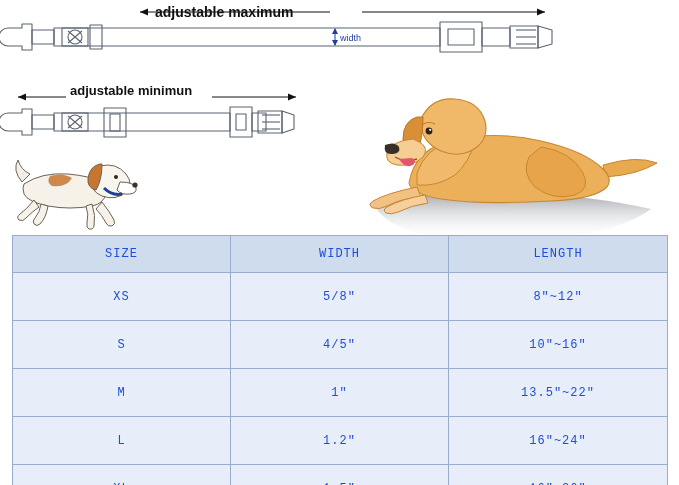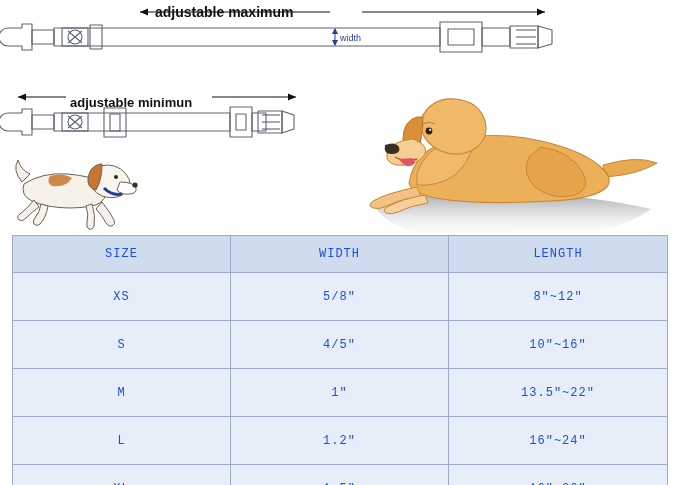--- a/index.html
+++ b/index.html
@@ -39,21 +39,20 @@
   }
   .dlabel.max {
     left: 155px;
     top: 4px;
     font-size: 14px;
   }
   .dlabel.min {
     left: 70px;
     top: 83px;
     font-size: 13px;
-    margin-top: 12px;
   }
   .dlabel.width {
     left: 340px;
     top: 33px;
     font-size: 9px;
     font-weight: normal;
     color: #1f3f9c;
   }
 
   

